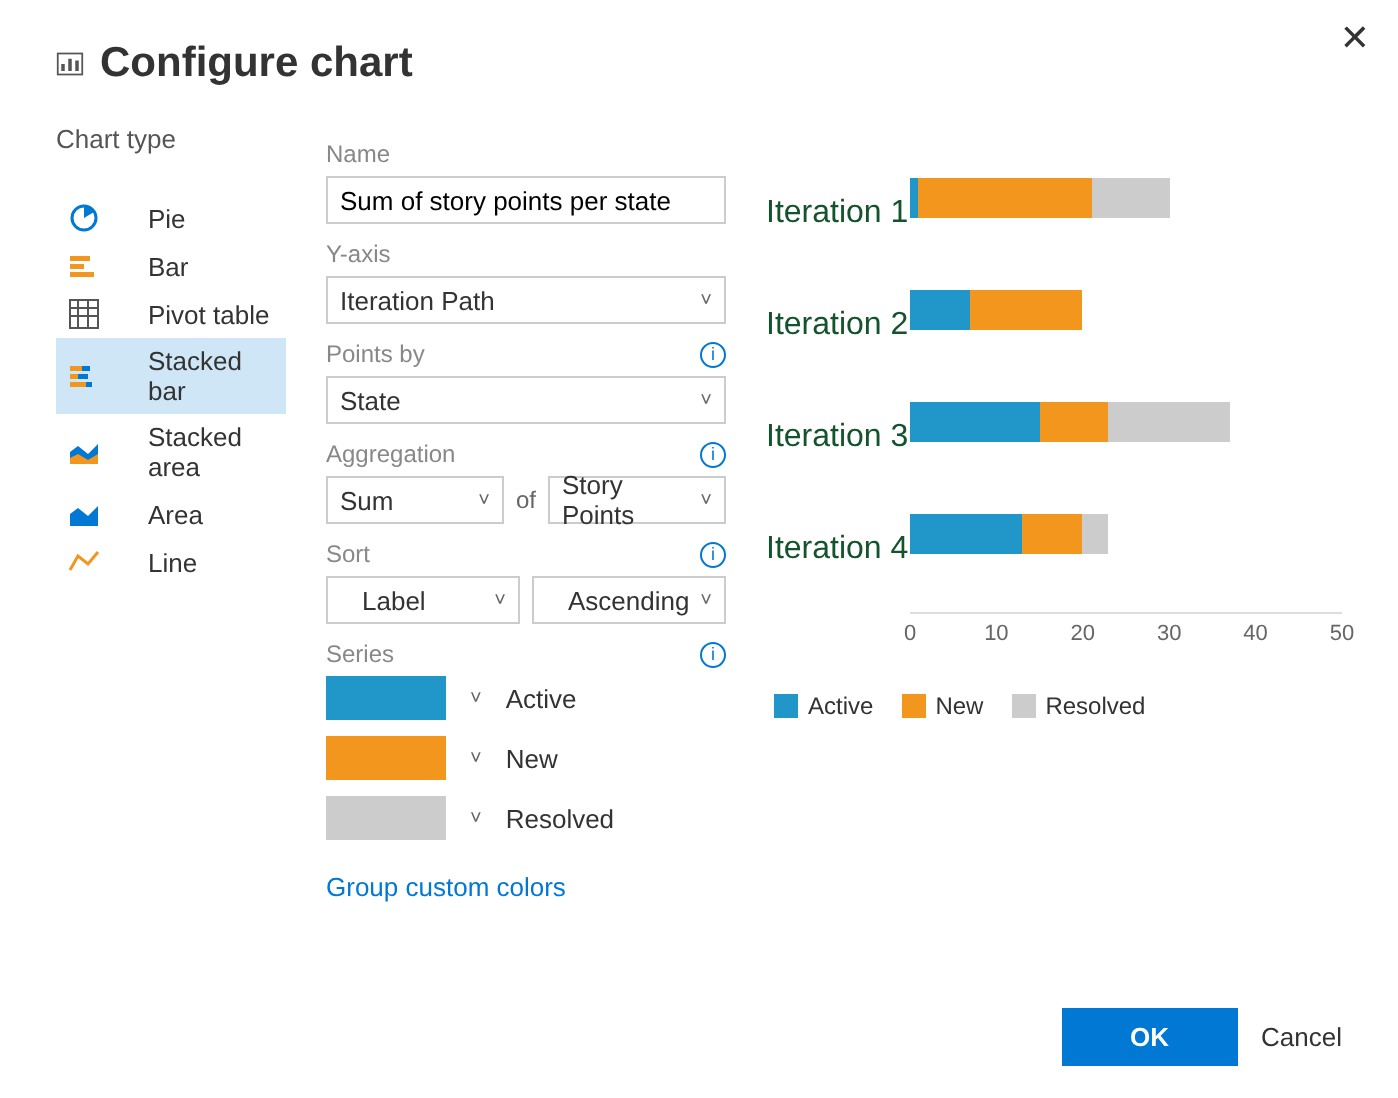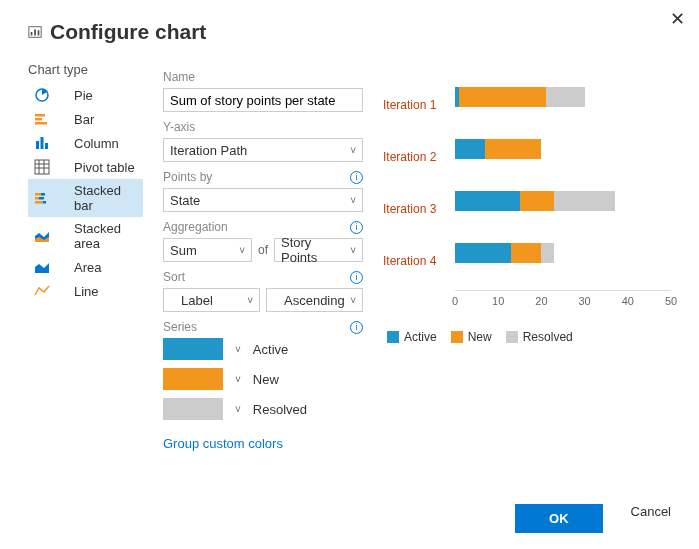--- a/index.html
+++ b/index.html
@@ -4,49 +4,49 @@
   <style>
     * { box-sizing: border-box; margin: 0; padding: 0; }
     body { font-family: "Segoe UI", Arial, sans-serif; font-size: 13px; color: #333; background: #fff; width: 699px; height: 549px; position: relative; }
     .dialog { padding: 20px 28px; }
     .close-btn { position: absolute; top: 8px; right: 14px; font-size: 18px; cursor: pointer; color: #333; }
     .title-row { display: flex; align-items: center; gap: 8px; margin-bottom: 18px; }
     .title-icon { width: 14px; height: 14px; }
     .title { font-size: 21px; font-weight: 600; }
     .main { display: flex; gap: 20px; }
     .col-types { width: 115px; }
-    .section-label { font-size: 13px; color: #555; margin-bottom: 6px; }
+    .section-label { font-size: 13px; color: #555; margin-bottom: 20px; }
     .type-item { display: flex; align-items: center; gap: 24px; padding: 4px 6px; cursor: pointer; }
     .type-item.selected { background: #cfe6f7; }
     .type-icon { width: 16px; height: 16px; flex-shrink: 0; }
     .col-settings { width: 200px; }
     .field-label { font-size: 12px; color: #888; margin-top: 8px; margin-bottom: 4px; display: flex; justify-content: space-between; align-items: center; }
     .info-icon { color: #0078d4; border: 1px solid #0078d4; border-radius: 50%; width: 13px; height: 13px; font-size: 9px; display: inline-flex; align-items: center; justify-content: center; }
     .text-input { width: 100%; border: 1px solid #ccc; padding: 4px 6px; font-size: 13px; height: 24px; }
     .select { width: 100%; border: 1px solid #ccc; padding: 3px 6px; font-size: 13px; height: 24px; background: #fff; display: flex; justify-content: space-between; align-items: center; cursor: pointer; }
     .chevron { font-size: 10px; color: #666; }
     .agg-row { display: flex; align-items: center; gap: 6px; }
     .agg-row .select { flex: 1; }
     .agg-of { font-size: 12px; color: #666; }
     .sort-row { display: flex; gap: 6px; }
     .sort-row .select { flex: 1; padding-left: 17px; }
     .series-row { display: flex; align-items: center; gap: 12px; margin-bottom: 8px; }
     .swatch { width: 60px; height: 22px; }
     .clear-link { color: #0078d4; font-size: 13px; cursor: pointer; margin-top: 8px; display: inline-block; }
     .col-chart { flex: 1; padding-top: 20px; }
     .bar-row { display: flex; align-items: center; margin-bottom: 22px; }
-    .bar-label { width: 72px; font-size: 12px; text-align: left; color: #c2410c; margin-top: 16px; }
+    .bar-label { width: 72px; font-size: 16px; text-align: left; color: #14532d; margin-top: 16px; }
     .bar-track { flex: 1; height: 20px; display: flex; position: relative; }
     .bar-seg { height: 100%; }
     .axis { position: relative; margin-left: 72px; height: 20px; border-top: 1px solid #ddd; }
     .tick { position: absolute; font-size: 11px; color: #666; transform: translateX(-50%); top: 4px; }
     .legend { display: flex; gap: 14px; margin-top: 20px; margin-left: 4px; }
     .legend-item { display: flex; align-items: center; gap: 5px; font-size: 12px; }
     .legend-swatch { width: 12px; height: 12px; }
-    .footer { position: absolute; bottom: 16px; right: 28px; display: flex; gap: 28px; align-items: flex-start; }
+    .footer { position: absolute; bottom: 16px; right: 28px; display: flex; gap: 12px; align-items: center; }
     .btn-ok { background: #0078d4; color: #fff; border: none; padding: 7px 34px; font-size: 13px; font-weight: 600; cursor: pointer; }
     .btn-cancel { background: none; border: none; font-size: 13px; cursor: pointer; color: #333; }
     .select-sm { width: 54px; }
   </style>
 </head>
 <body>
 
 <div class="dialog">
   <div class="close-btn">✕</div>
 
@@ -75,28 +75,20 @@
           <div class="type-item">
             <span class="type-icon"><svg viewBox="0 0 16 16">
                 <rect x="1" y="3" width="10" height="2.5" fill="#f2961e"></rect>
                 <rect x="1" y="7" width="7" height="2.5" fill="#f2961e"></rect>
                 <rect x="1" y="11" width="12" height="2.5" fill="#f2961e"></rect>
               </svg></span>
             <span>Bar</span>
           </div>
           <div class="type-item">
             <span class="type-icon"><svg viewBox="0 0 16 16">
-                <rect x="2" y="6" width="3" height="8" fill="#0078d4"></rect>
-                <rect x="6.5" y="2" width="3" height="12" fill="#0078d4"></rect>
-                <rect x="11" y="8" width="3" height="6" fill="#0078d4"></rect>
-              </svg></span>
-            <span>Column</span>
-          </div>
-          <div class="type-item">
-            <span class="type-icon"><svg viewBox="0 0 16 16">
                 <rect x="1" y="1" width="14" height="14" fill="none" stroke="#555"></rect>
                 <line x1="1" y1="5" x2="15" y2="5" stroke="#555"></line>
                 <line x1="1" y1="9" x2="15" y2="9" stroke="#555"></line>
                 <line x1="5" y1="1" x2="5" y2="15" stroke="#555"></line>
                 <line x1="10" y1="1" x2="10" y2="15" stroke="#555"></line>
               </svg></span>
             <span>Pivot table</span>
           </div>
           <div class="type-item selected">
             <span class="type-icon"><svg viewBox="0 0 16 16">

